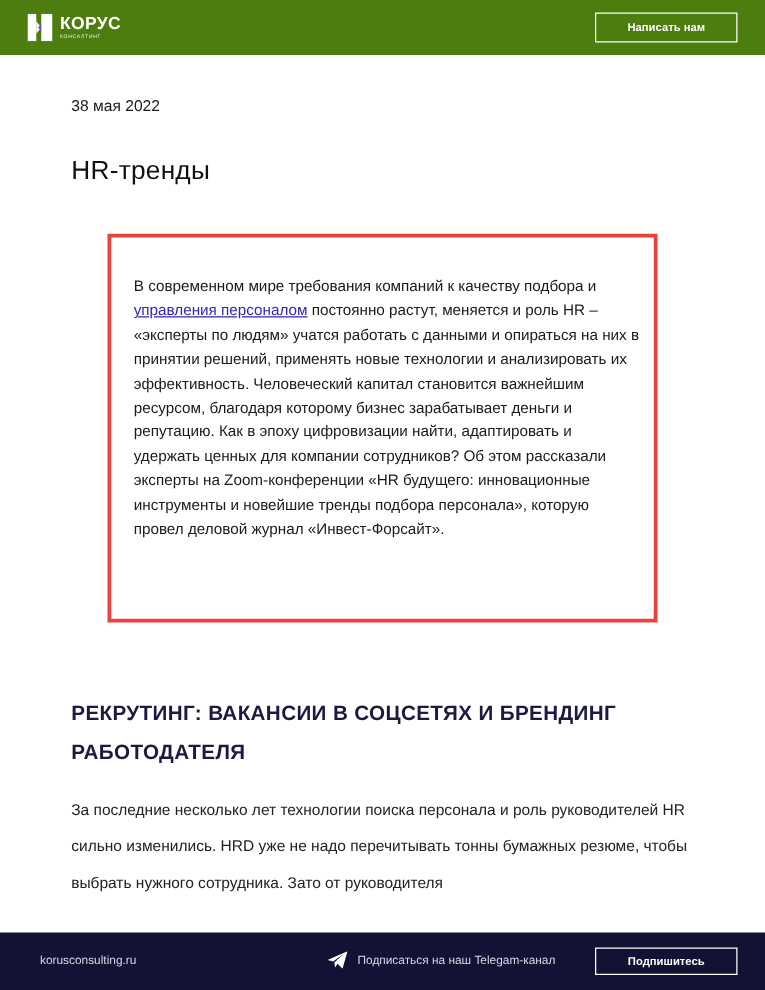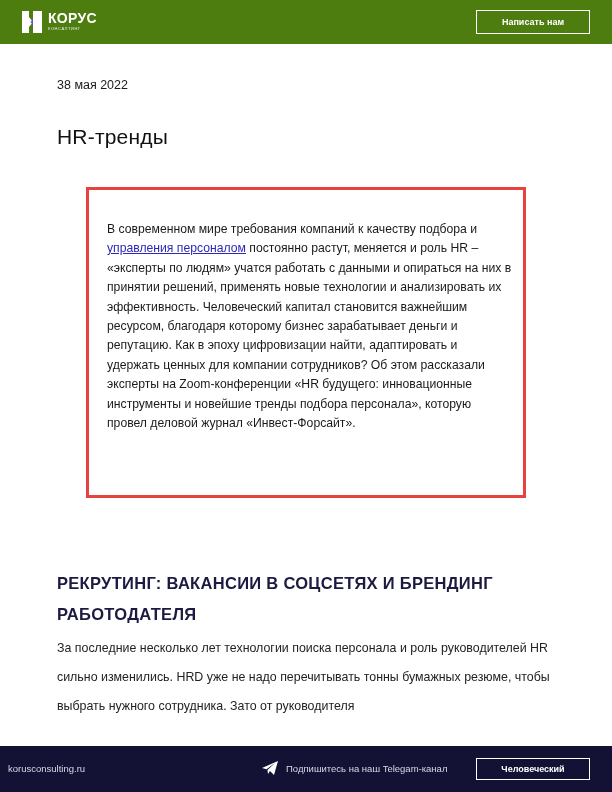--- a/index.html
+++ b/index.html
@@ -34,32 +34,31 @@
     .intro-text {
       position: absolute; left: 18px; top: 30px; width: 405px;
       font-size: 12.2px; line-height: 19.4px; color: #1a1a1a;
     }
     .intro-text a { color: #2f27b8; text-decoration: underline; }
 
     .section-heading {
       position: absolute; left: 57px; top: 556px; width: 500px;
       font-size: 16.5px; font-weight: bold; color: #1c1a40; line-height: 31px; letter-spacing: 0.3px;
       text-transform: uppercase;
-      margin-top: 12px;
     }
     .section-body {
       position: absolute; left: 57px; top: 634px; width: 510px;
       font-size: 12.4px; line-height: 29px; color: #222222;
     }
 
     .footer {
       position: absolute; left: 0; top: 746px; width: 612px; height: 46px;
       background: #131235;
     }
-    .footer-site { position: absolute; left: 8px; top: 17px; font-size: 9.5px; color: #d8d8e6; }
+    .footer-site { position: absolute; left: 32px; top: 17px; font-size: 9.5px; color: #d8d8e6; }
     .tg-icon { position: absolute; left: 262px; top: 15px; width: 16px; height: 14px; }
     .footer-tg-text { position: absolute; left: 286px; top: 17px; font-size: 9.5px; color: #d8d8e6; }
     .footer-btn {
       position: absolute; left: 476px; top: 12px; width: 114px; height: 22px;
       border: 1.5px solid #ffffff; background: transparent; color: #ffffff;
       font-size: 9px; font-weight: bold; display: flex; align-items: center; justify-content: center;
       font-family: "Liberation Sans", sans-serif; cursor: pointer;
     }
   </style>
 </head>
@@ -93,15 +92,15 @@
 <h2 class="section-heading">РЕКРУТИНГ: ВАКАНСИИ В СОЦСЕТЯХ И БРЕНДИНГ РАБОТОДАТЕЛЯ</h2>
 <p class="section-body">За последние несколько лет технологии поиска персонала и роль руководителей HR сильно изменились. HRD уже не надо перечитывать тонны бумажных резюме, чтобы выбрать нужного сотрудника. Зато от руководителя</p>
 
 <footer class="footer">
   <a class="footer-site">korusconsulting.ru</a>
   <span class="tg-icon">
     <svg width="16" height="14" viewBox="0 0 16 14">
       <polygon points="0,7 16,0 12,14 8,10 6,13 5.5,9 13,2 4.5,8.2" fill="#ffffff"></polygon>
     </svg>
   </span>
-  <span class="footer-tg-text">Подпишитесь на наш Telegam-канал</span>
-  <button class="footer-btn">Человеческий</button>
+  <span class="footer-tg-text">Подписаться на наш Telegam-канал</span>
+  <button class="footer-btn">Подпишитесь</button>
 </footer>
 
 </body></html>

